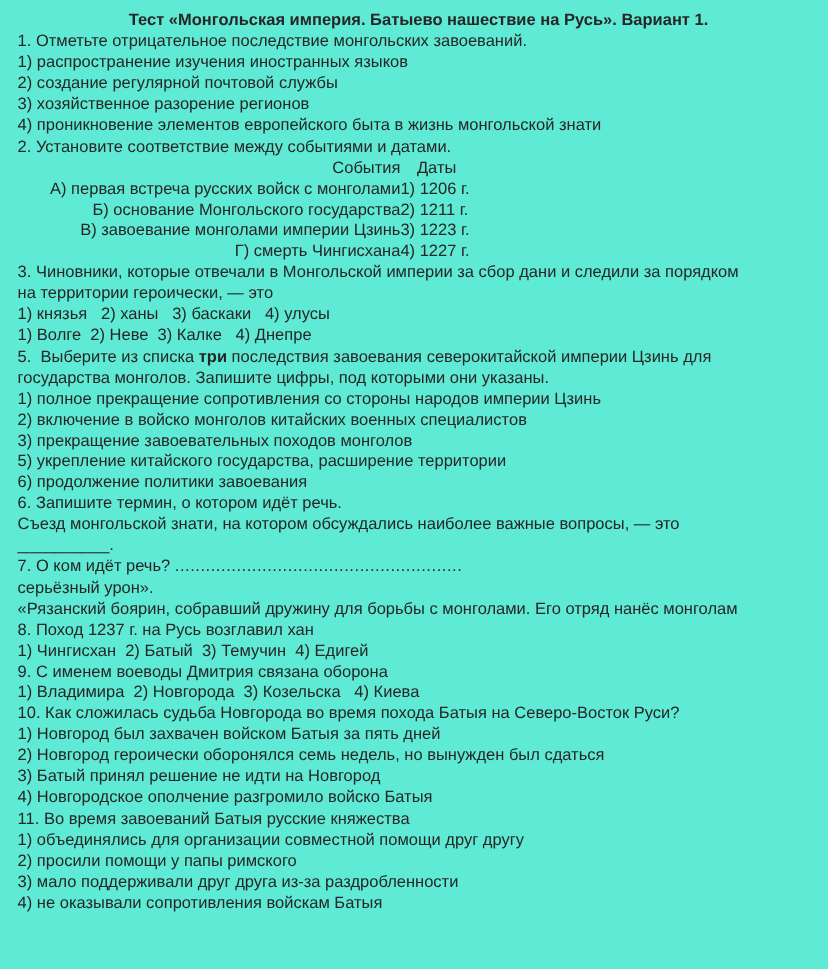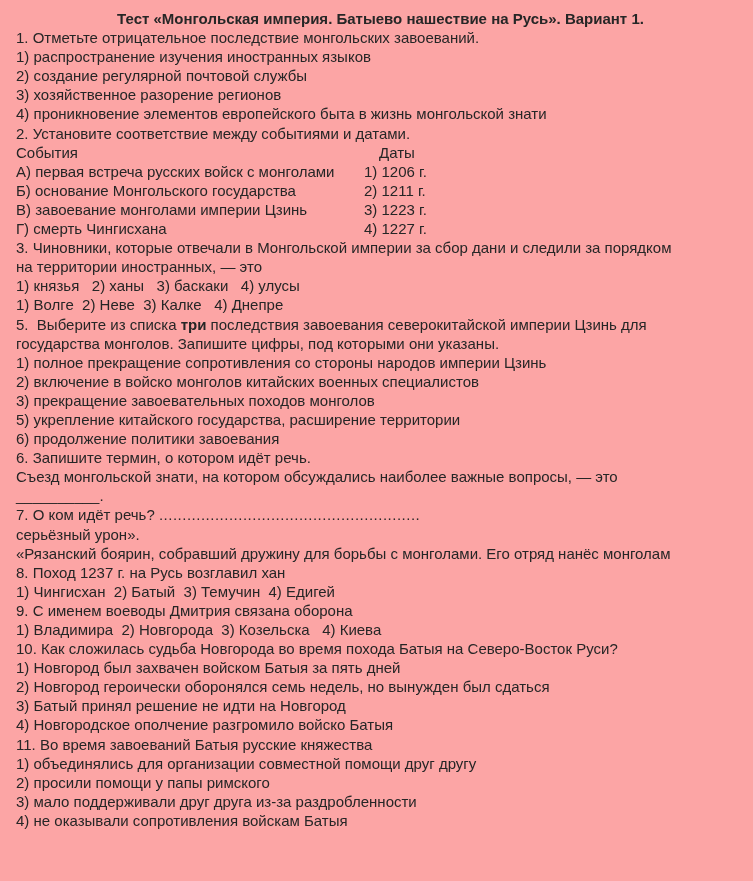--- a/index.html
+++ b/index.html
@@ -1,38 +1,38 @@
 <!DOCTYPE html>
 <html lang="ru"><head>
 <meta charset="utf-8">
 <style>
   * { margin: 0; padding: 0; box-sizing: border-box; }
   html, body { background: #ffffff; }
   .page {
     position: relative;
     width: 753px;
     height: 881px;
-    background: #fca5a5;
+    background: #5eead4;
     padding: 9px 8px 0 16px;
     font-family: "Liberation Sans", "DejaVu Sans", sans-serif;
     font-size: 15px;
     color: #262626;
     overflow: hidden;
   }
   .line {
     height: 19.1px;
     line-height: 19.1px;
     white-space: pre;
   }
   .title {
     text-align: center;
     font-weight: bold;
   }
   .row { display: flex; }
-  .col-event { flex: 0 0 348px; width: 348px; white-space: pre; }
+  .col-event { flex: 0 0 348px; width: 348px; white-space: pre; text-align: right; }
   .col-date { white-space: pre; text-align: right; }
   .hdr-date { padding-left: 15px; }
   .bold { font-weight: bold; }
   .dots { letter-spacing: 0.5px; }
 </style>
 </head>
 <body>
 
 <div class="page">
 
@@ -60,21 +60,21 @@
   <div class="line row">
     <span class="col-event">В) завоевание монголами империи Цзинь</span>
     <span class="col-date">3) 1223 г.</span>
   </div>
   <div class="line row">
     <span class="col-event">Г) смерть Чингисхана</span>
     <span class="col-date">4) 1227 г.</span>
   </div>
 
   <div class="line">3. Чиновники, которые отвечали в Монгольской империи за сбор дани и следили за порядком</div>
-  <div class="line">на территории иностранных, — это</div>
+  <div class="line">на территории героически, — это</div>
   <div class="line">1) князья   2) ханы   3) баскаки   4) улусы</div>
 
   <div class="line">1) Волге  2) Неве  3) Калке   4) Днепре</div>
 
   <div class="line"><span>5.  Выберите из списка </span><span class="bold">три</span><span> последствия завоевания северокитайской империи Цзинь для</span></div>
   <div class="line">государства монголов. Запишите цифры, под которыми они указаны.</div>
   <div class="line">1) полное прекращение сопротивления со стороны народов империи Цзинь</div>
   <div class="line">2) включение в войско монголов китайских военных специалистов</div>
   <div class="line">3) прекращение завоевательных походов монголов</div>
   <div class="line">5) укрепление китайского государства, расширение территории</div>

